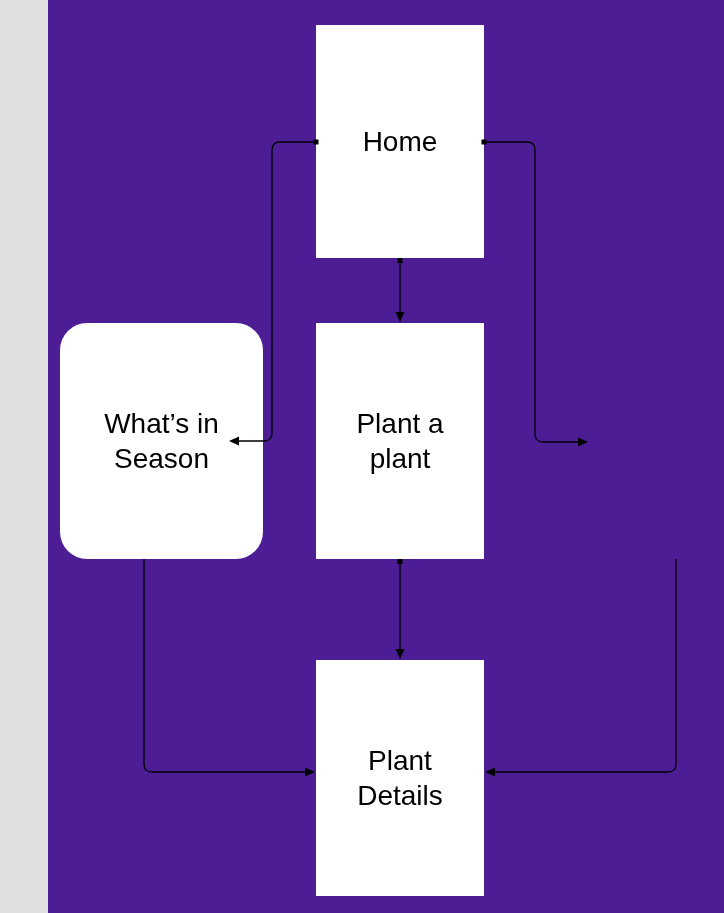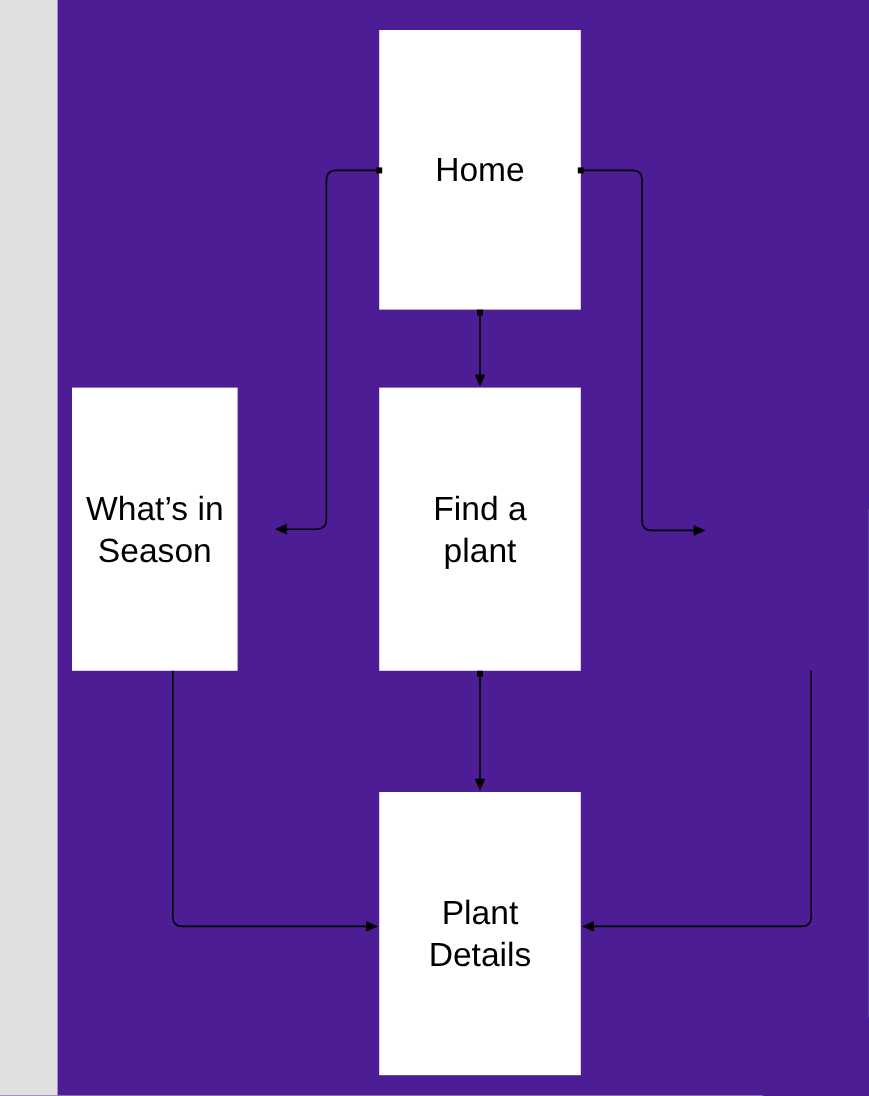--- a/index.html
+++ b/index.html
@@ -32,41 +32,41 @@
     justify-content: center;
   }
   .node-label {
     font-size: 28px;
     line-height: 35px;
     color: #000000;
     text-align: center;
     white-space: pre-line;
   }
   #node-home            { left: 268px; top: 25px;  width: 168px; height: 233px; }
-  #node-whats-in-season { left: 12px;  top: 323px; width: 138px; height: 236px; }
+  #node-whats-in-season { left: 12px;  top: 323px; width: 203px; height: 236px; border-radius: 27px; }
   #node-find-a-plant    { left: 268px; top: 323px; width: 168px; height: 236px; }
   #node-my-plants       { left: 540px; top: 323px; width: 166px; height: 236px; }
   #node-plant-details   { left: 268px; top: 660px; width: 168px; height: 236px; }
 </style>
 </head>
 <body>
 
 <div class="canvas">
 
   <div class="node" id="node-home">
     <span class="node-label">Home</span>
   </div>
 
   <div class="node" id="node-whats-in-season">
     <span class="node-label">What’s in
 Season</span>
   </div>
 
   <div class="node" id="node-find-a-plant">
-    <span class="node-label">Find a
+    <span class="node-label">Plant a
 plant</span>
   </div>
 
 
   <div class="node" id="node-plant-details">
     <span class="node-label">Plant
 Details</span>
   </div>
 
   <svg class="edges-layer" viewBox="0 0 724 913" xmlns="http://www.w3.org/2000/svg">

